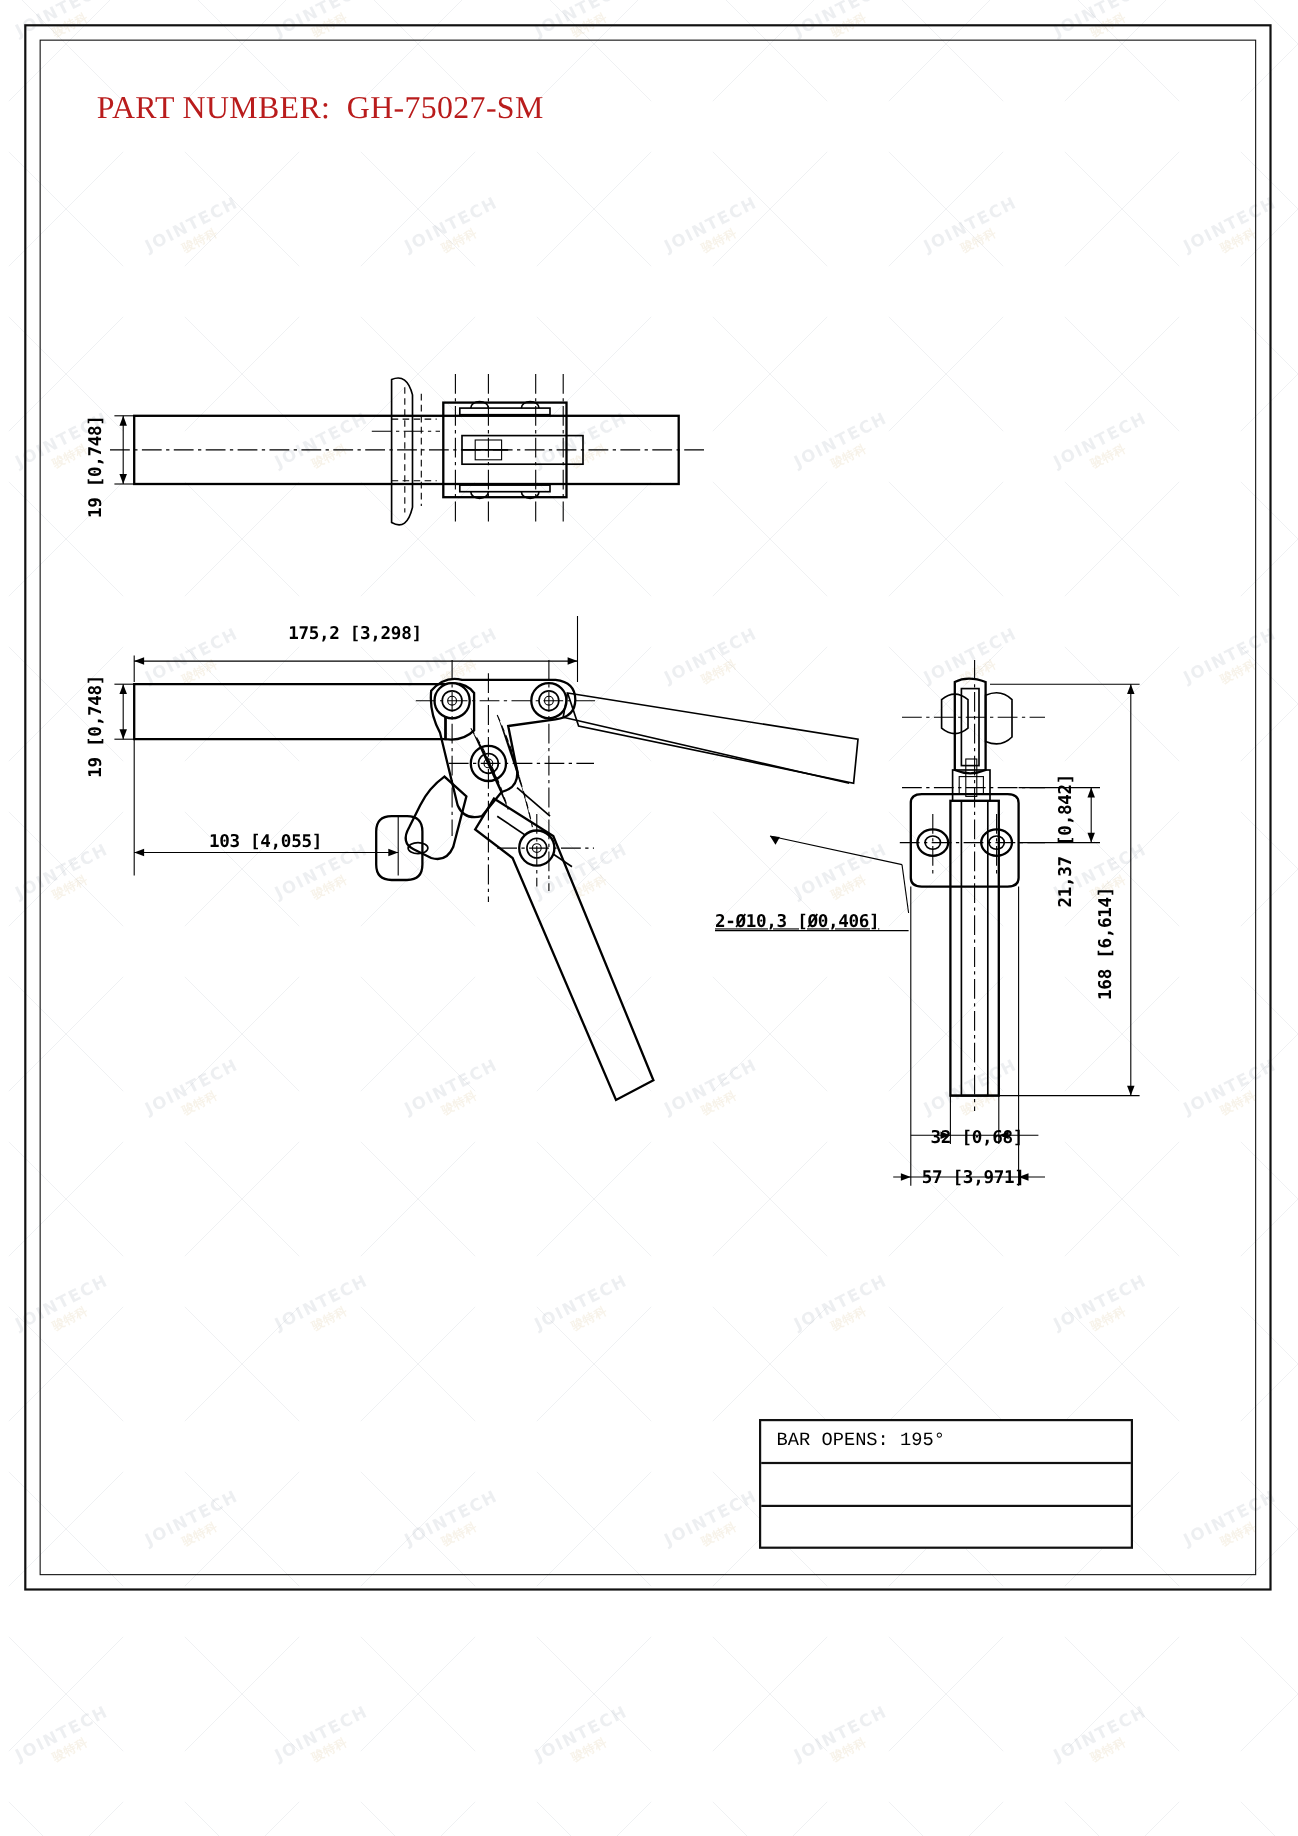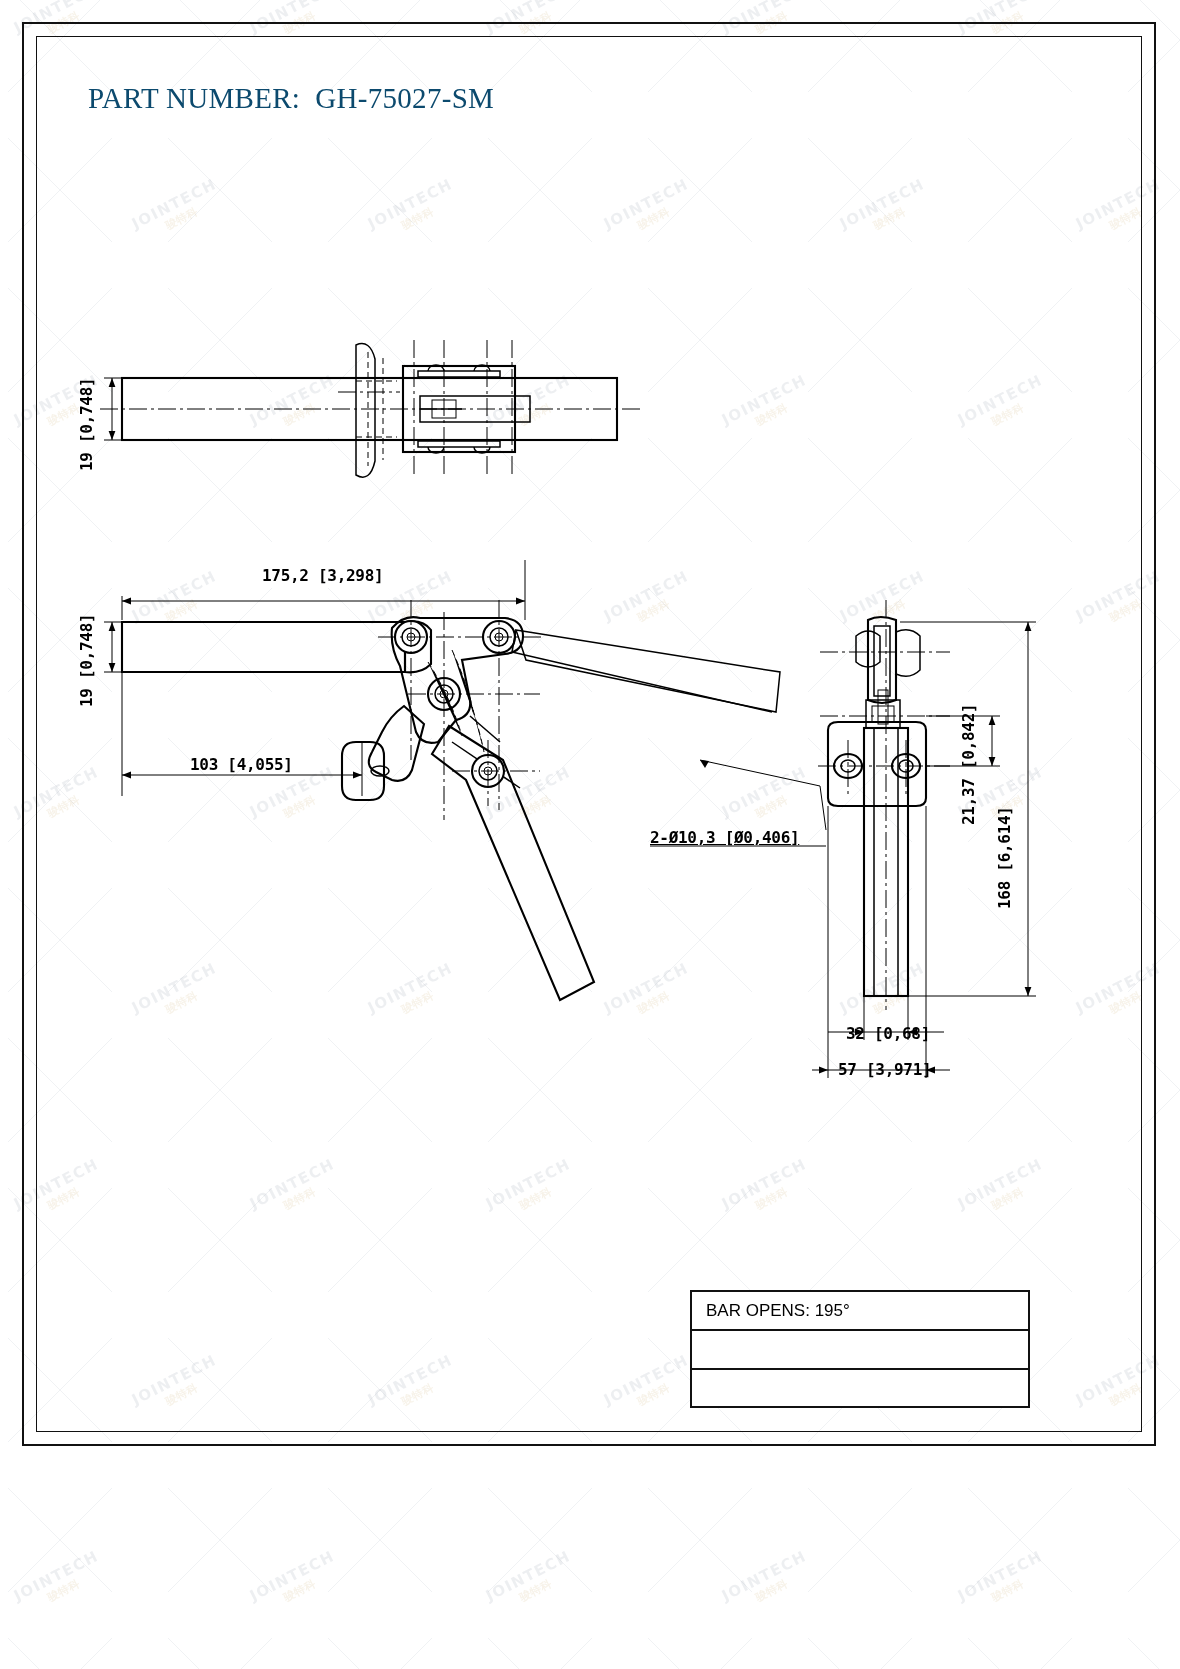--- a/index.html
+++ b/index.html
@@ -9,21 +9,21 @@
   
   #sheet{position:absolute;left:0;top:0;width:1180px;height:1669px;background:#fff;}
   .frame-outer{position:absolute;left:22px;top:22px;width:1134px;height:1424px;
                border:2px solid #111;box-sizing:border-box;}
   .frame-inner{position:absolute;left:36px;top:36px;width:1106px;height:1396px;
                border:1px solid #111;box-sizing:border-box;}
 
   
   #part-title{position:absolute;left:88px;top:82px;
               font-family:"Liberation Serif","DejaVu Serif",serif;
-              font-size:29px;color:#0c4a6e;letter-spacing:.3px;white-space:pre;}
+              font-size:29px;color:#b91c1c;letter-spacing:.3px;white-space:pre;}
 
   
   #watermarks{position:absolute;left:0;top:0;width:1180px;height:1669px;
               pointer-events:none;overflow:hidden;}
   .wm{position:absolute;transform:rotate(-27deg);transform-origin:center center;
       opacity:.17;color:#9aa2b1;user-select:none;white-space:nowrap;text-align:center;}
   .wm .wm-a{font-family:"DejaVu Sans",sans-serif;font-weight:bold;font-size:15px;
             letter-spacing:1.5px;display:block;line-height:1.05;}
   .wm .wm-b{font-family:"DejaVu Sans",sans-serif;font-weight:bold;font-size:11px;
             letter-spacing:.5px;display:block;color:#c9aa6a;opacity:.85;}
@@ -32,21 +32,21 @@
   .dim{position:absolute;font-family:"DejaVu Sans Mono","Liberation Mono",monospace;
        font-size:16px;font-weight:bold;color:#000;white-space:nowrap;letter-spacing:-0.3px;}
   .dim.rot{transform:rotate(-90deg);transform-origin:left bottom;}
 
   
   #title-block{position:absolute;left:690px;top:1290px;width:340px;height:118px;
                border:2px solid #111;box-sizing:border-box;background:#fff;}
   .tb-row{height:39px;box-sizing:border-box;border-bottom:2px solid #111;
           display:flex;align-items:center;padding-left:14px;}
   .tb-row:last-child{border-bottom:none;}
-  .tb-text{font-family:Liberation Sans, sans-serif;font-size:17px;color:#000;}
+  .tb-text{font-family:Liberation Mono, monospace;font-size:17px;color:#000;}
 
   svg{position:absolute;left:0;top:0;overflow:visible;}
   .ln{stroke:#000;fill:none;}
   .thick{stroke-width:2.1;}
   .med{stroke-width:1.5;}
   .thin{stroke-width:1;}
   .ctr{stroke:#000;stroke-width:1;
        stroke-dasharray:18 4 3 4;}
   .hid{stroke:#000;stroke-width:1;stroke-dasharray:6 4;}
   .dimline{stroke:#000;stroke-width:1;}

